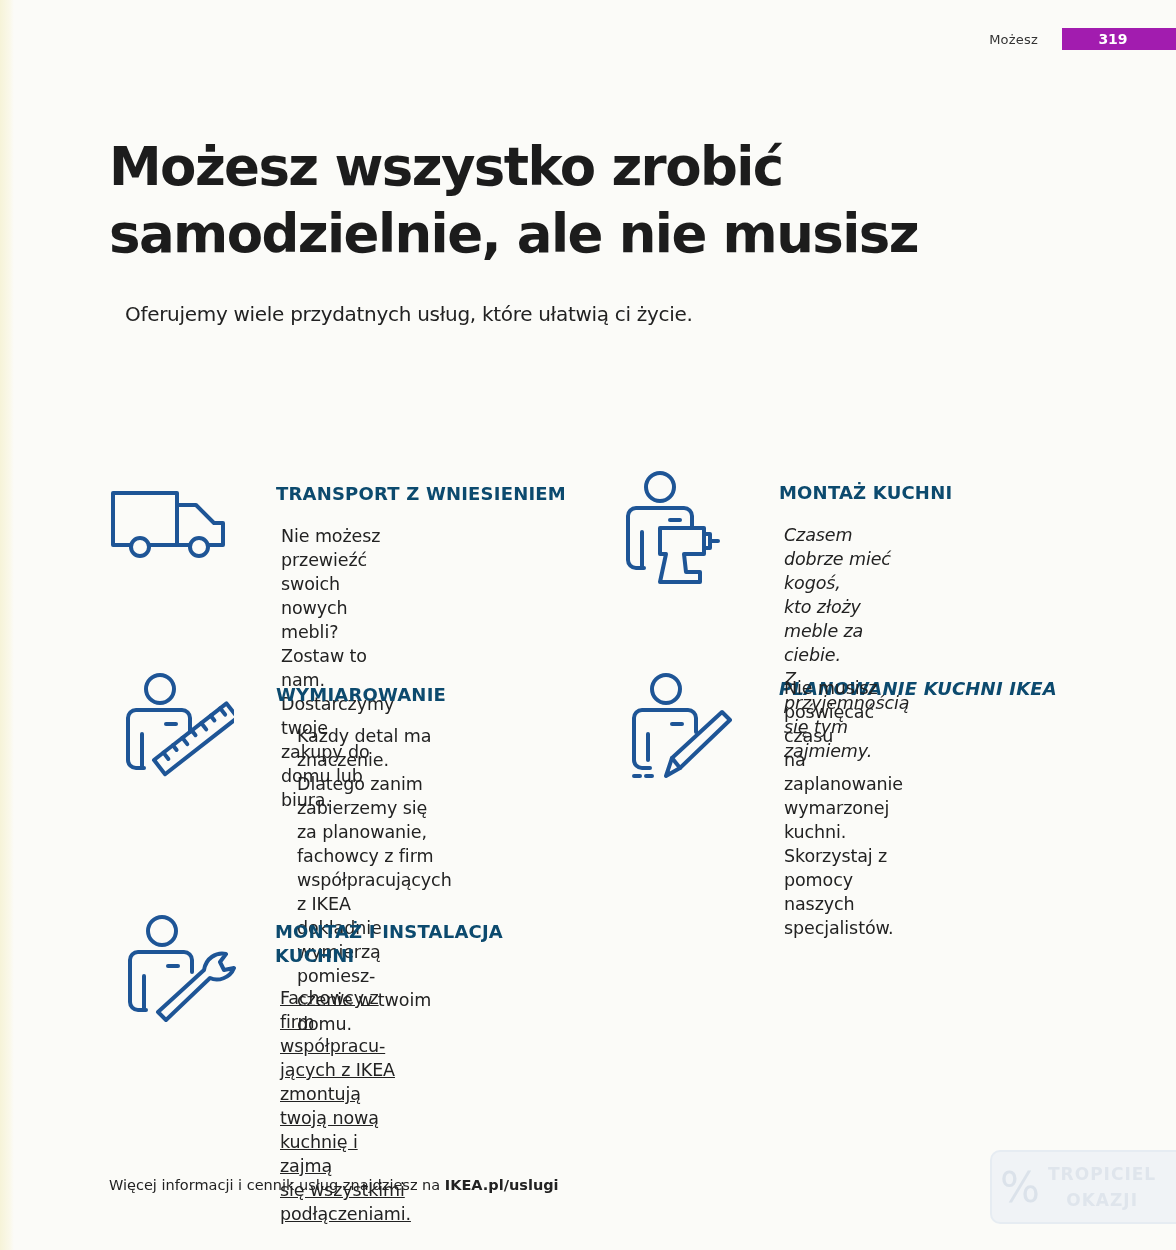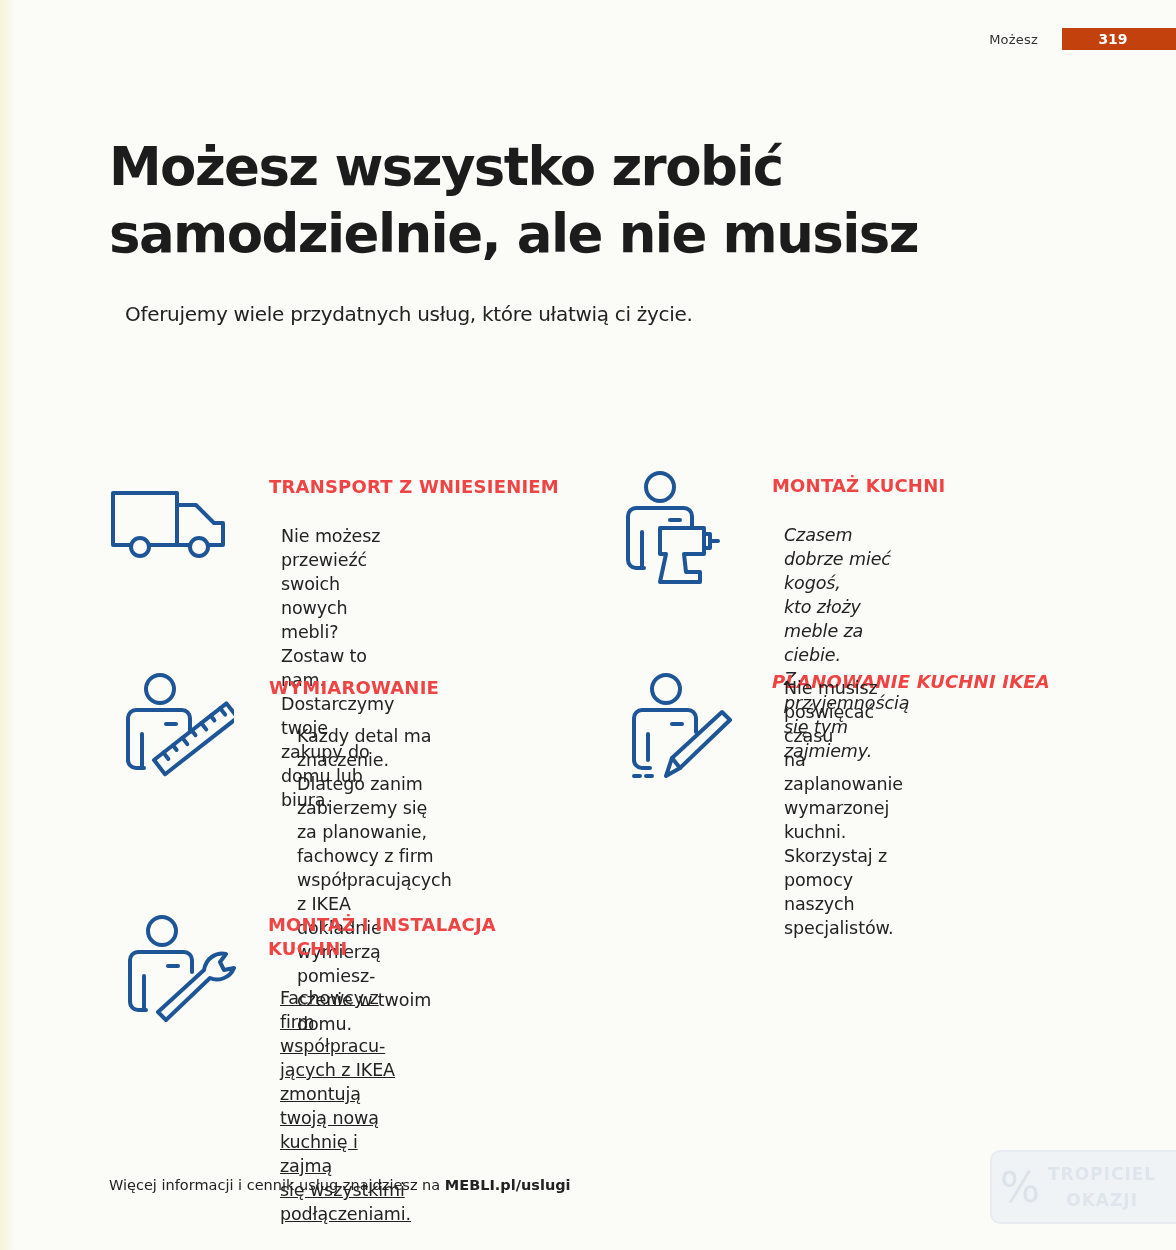--- a/index.html
+++ b/index.html
@@ -14,21 +14,21 @@
       background: linear-gradient(90deg, #f6f3d8 0%, #faf8ea 70%, #fbfbf8 100%);
     }
     .header-section {
       position: absolute; top: 28px; right: 0; height: 22px;
       display: flex; align-items: center;
     }
     .section-label {
       font-size: 13px; color: #333; margin-right: 24px; letter-spacing: 0.2px;
     }
     .page-number {
-      width: 114px; height: 22px; background: #c2410c; color: #fff;
+      width: 114px; height: 22px; background: #a21caf; color: #fff;
       font-weight: bold; font-size: 14px; display: flex; align-items: center;
       justify-content: center; padding-right: 12px; box-sizing: border-box;
     }
     .title {
       position: absolute; left: 109px; top: 133px; margin: 0;
       font-family: "DejaVu Sans", sans-serif; font-weight: bold;
       font-size: 54px; line-height: 67px; letter-spacing: -1.6px; color: #1c1c1c;
       transform: scaleX(0.98); transform-origin: left top;
     }
     .subtitle {
@@ -36,22 +36,22 @@
       font-size: 20px; color: #222; letter-spacing: -0.3px;
     }
     .service {
       position: absolute;
     }
     .service .icon {
       position: absolute;
     }
     .service .icon svg { display: block; }
     .service h2 {
-      position: absolute; margin: 4px; font-size: 18px; font-weight: bold;
-      color: #ef4444; letter-spacing: 0.2px; line-height: 24px; white-space: nowrap;
+      position: absolute; margin: 11px; font-size: 18px; font-weight: bold;
+      color: #0c4a6e; letter-spacing: 0.2px; line-height: 24px; white-space: nowrap;
     }
     .service p {
       position: absolute; margin: 16px; font-size: 17.5px; line-height: 24px;
       color: #222; white-space: pre-line; letter-spacing: -0.1px;
     }
     .footer {
       position: absolute; left: 109px; top: 1177px; margin: 0;
       font-size: 14.5px; color: #222;
     }
     .footer b { font-weight: bold; }
@@ -178,21 +178,21 @@
     <span>MONTAŻ I INSTALACJA</span><br>
     <span>KUCHNI</span>
   </h2>
   <p style="left:264px;top:970px;text-decoration:underline;">Fachowcy z firm współpracu-
 jących z IKEA zmontują
 twoją nową kuchnię i zajmą
 się wszystkimi podłączeniami.</p>
 </div>
 
 <p class="footer">
-  <span>Więcej informacji i cennik usług znajdziesz na </span><b>MEBLI.pl/uslugi</b>
+  <span>Więcej informacji i cennik usług znajdziesz na </span><b>IKEA.pl/uslugi</b>
 </p>
 
 <div class="watermark">
   <div class="pct">%</div>
   <div class="wm-text">
     <span>TROPICIEL</span><br>
     <span>OKAZJI</span>
   </div>
 </div>
 

